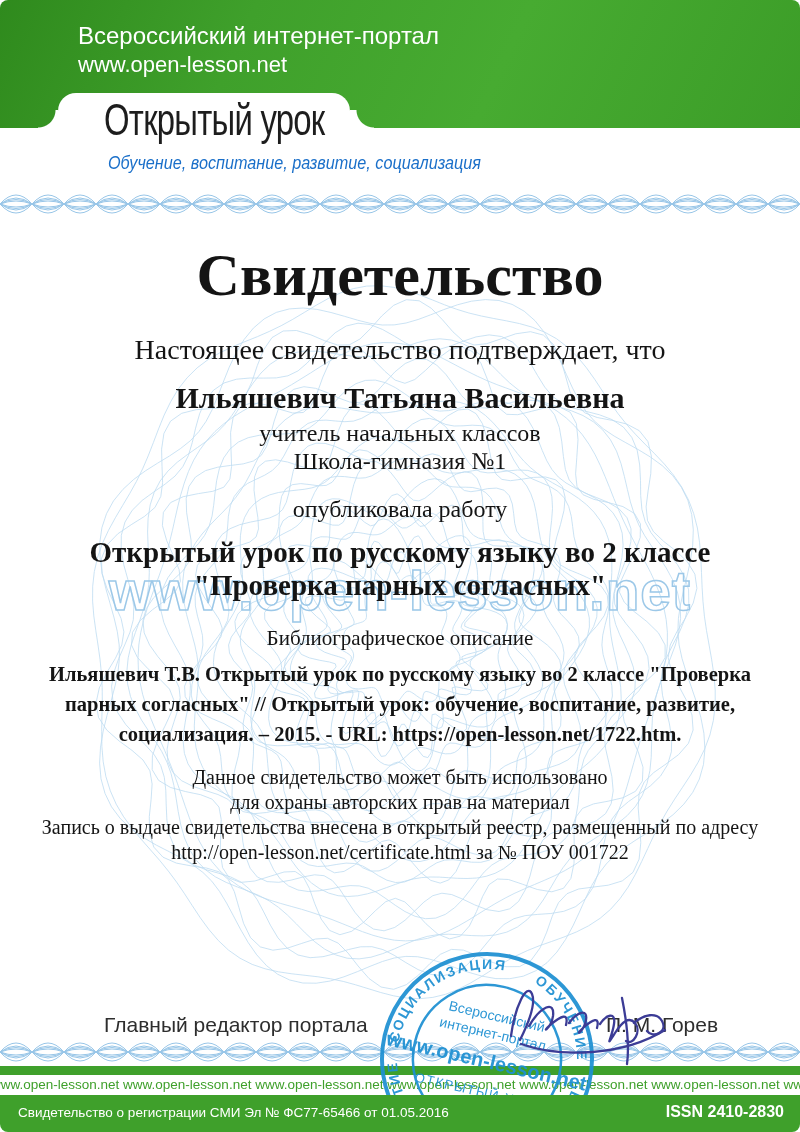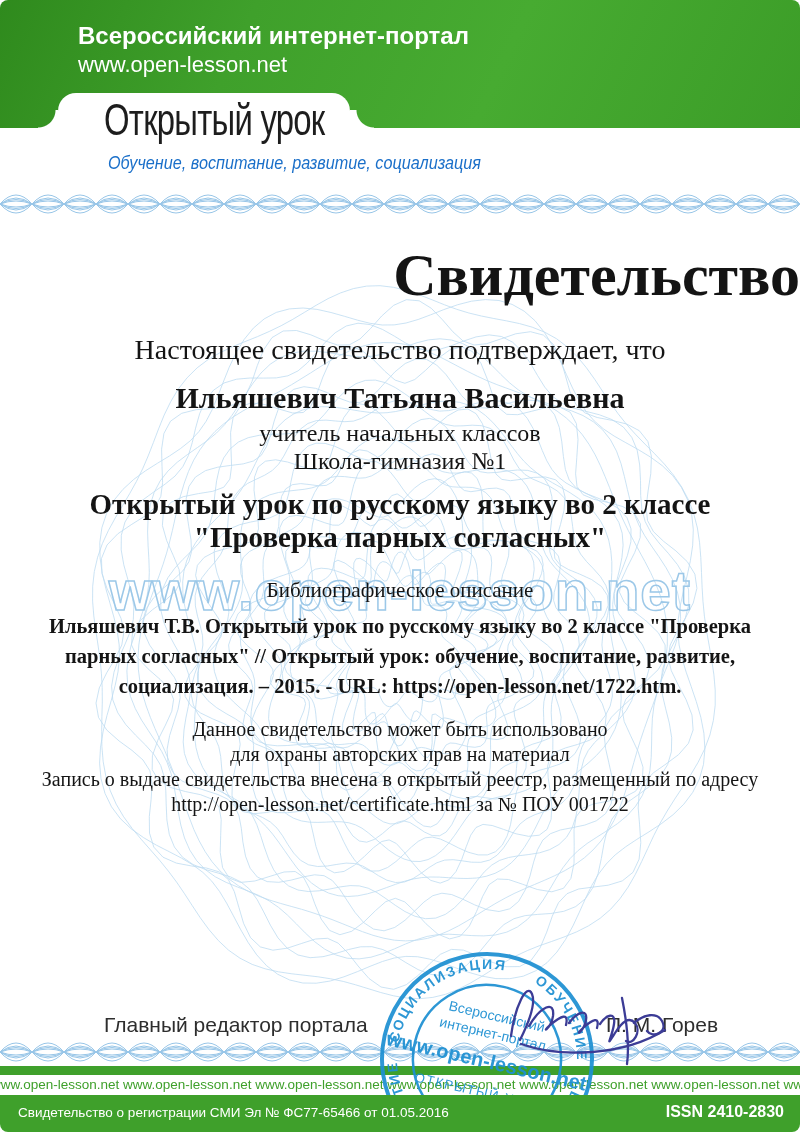--- a/index.html
+++ b/index.html
@@ -1,21 +1,21 @@
 <!DOCTYPE html>
 <html lang="ru"><head>
 <meta charset="utf-8">
 <style>
   html,body{margin:0;padding:0;background:#fff;}
   .page{position:relative;width:800px;height:1132px;overflow:hidden;background:#fff;
         border-radius:8px;font-family:"Liberation Sans",sans-serif;}
   
   .header-green{position:absolute;left:0;top:0;width:800px;height:128px;z-index:2;
     background:linear-gradient(115deg,#2f8a1d 0%,#3fa02b 30%,#47ab31 62%,#3c9d28 100%);}
-  .portal-title{position:absolute;left:78px;top:22px;color:#fff;font-size:24px;font-weight:bold;white-space:nowrap;text-align:center;}
+  .portal-title{position:absolute;left:78px;top:22px;color:#fff;font-size:24px;font-weight:normal;white-space:nowrap;text-align:center;}
   .portal-url{position:absolute;left:78px;top:52px;color:#fff;font-size:22px;white-space:nowrap;}
   .logo-tab{position:absolute;left:58px;top:93px;width:292px;height:35px;background:#fff;
     border-radius:18px 18px 0 0;}
   .logo-tab::before{content:"";position:absolute;left:-20px;bottom:0;width:20px;height:18px;
     background:radial-gradient(circle at 0 0,rgba(0,0,0,0) 17px,#fff 18px);}
   .logo-tab::after{content:"";position:absolute;right:-24px;bottom:0;width:24px;height:18px;
     background:radial-gradient(circle at 100% 0,rgba(0,0,0,0) 17px,#fff 18px);}
   .logo-title{position:absolute;left:104px;top:94px;z-index:3;color:#1d1d1d;font-size:45px;font-weight:500;
     letter-spacing:-1px;transform:scaleX(.73);transform-origin:left top;white-space:nowrap;}
   .logo-subtitle{position:absolute;left:108px;top:153px;z-index:3;color:#1a6fc9;font-size:18px;font-style:italic;
@@ -23,21 +23,21 @@
   
   .band{position:absolute;left:0;width:800px;z-index:1;}
   .band-top{top:190px;height:28px;}
   .band-bottom{top:1038px;height:26px;}
   
   #rosette{position:absolute;left:0;top:0;z-index:0;}
   #wm-url{position:absolute;left:0;top:556px;z-index:1;}
   
   .content{position:absolute;left:0;top:228px;width:800px;z-index:2;text-align:center;
     font-family:"Liberation Serif",serif;color:#141414;}
-  .cert-title{font-size:60px;font-weight:bold;line-height:66px;margin:14px 0 0;text-align:right;}
+  .cert-title{font-size:60px;font-weight:bold;line-height:66px;margin:14px 0 0;}
   .confirm{font-size:28px;margin-top:26px;line-height:32px;}
   .name{font-size:30px;font-weight:bold;margin-top:15px;line-height:34px;}
   .role{font-size:24px;margin-top:5px;line-height:27px;}
   .school{font-size:24px;line-height:27px;margin-top:1px;}
   .action{font-size:24px;margin-top:21px;line-height:27px;}
   .work{font-size:29px;font-weight:bold;line-height:33px;margin-top:13px;}
   .biblio-h{font-size:21px;margin-top:24px;line-height:25px;text-align:center;}
   .citation{font-size:20.5px;font-weight:bold;line-height:30px;max-width:730px;margin:8px auto 0;}
   .info{font-size:20px;line-height:25px;}
   .info-gap{margin-top:16px;}
@@ -125,20 +125,21 @@
   </div>
   <div class="logo-title" style="z-index:3">Открытый урок</div>
   <div class="logo-subtitle" style="z-index:3">Обучение, воспитание, развитие, социализация</div>
 
   <div class="content">
     <div class="cert-title">Свидетельство</div>
     <div class="confirm">Настоящее свидетельство подтверждает, что</div>
     <div class="name">Ильяшевич Татьяна Васильевна</div>
     <div class="role">учитель начальных классов</div>
     <div class="school">Школа-гимназия №1</div>
+    <div class="action">опубликовала работу</div>
     <div class="work">Открытый урок по русскому языку во 2 классе</div>
     <div class="work" style="margin-top:0">"Проверка парных согласных"</div>
     <div class="biblio-h">Библиографическое описание</div>
     <div class="citation">Ильяшевич Т.В. Открытый урок по русскому языку во 2 классе "Проверка парных согласных" // Открытый урок: обучение, воспитание, развитие, социализация. – 2015. - URL: https://open-lesson.net/1722.htm.</div>
     <div class="info info-gap">Данное свидетельство может быть использовано</div>
     <div class="info">для охраны авторских прав на материал</div>
     <div class="info">Запись о выдаче свидетельства внесена в открытый реестр, размещенный по адресу</div>
     <div class="info">http://open-lesson.net/certificate.html за № ПОУ 001722</div>
   </div>
 

